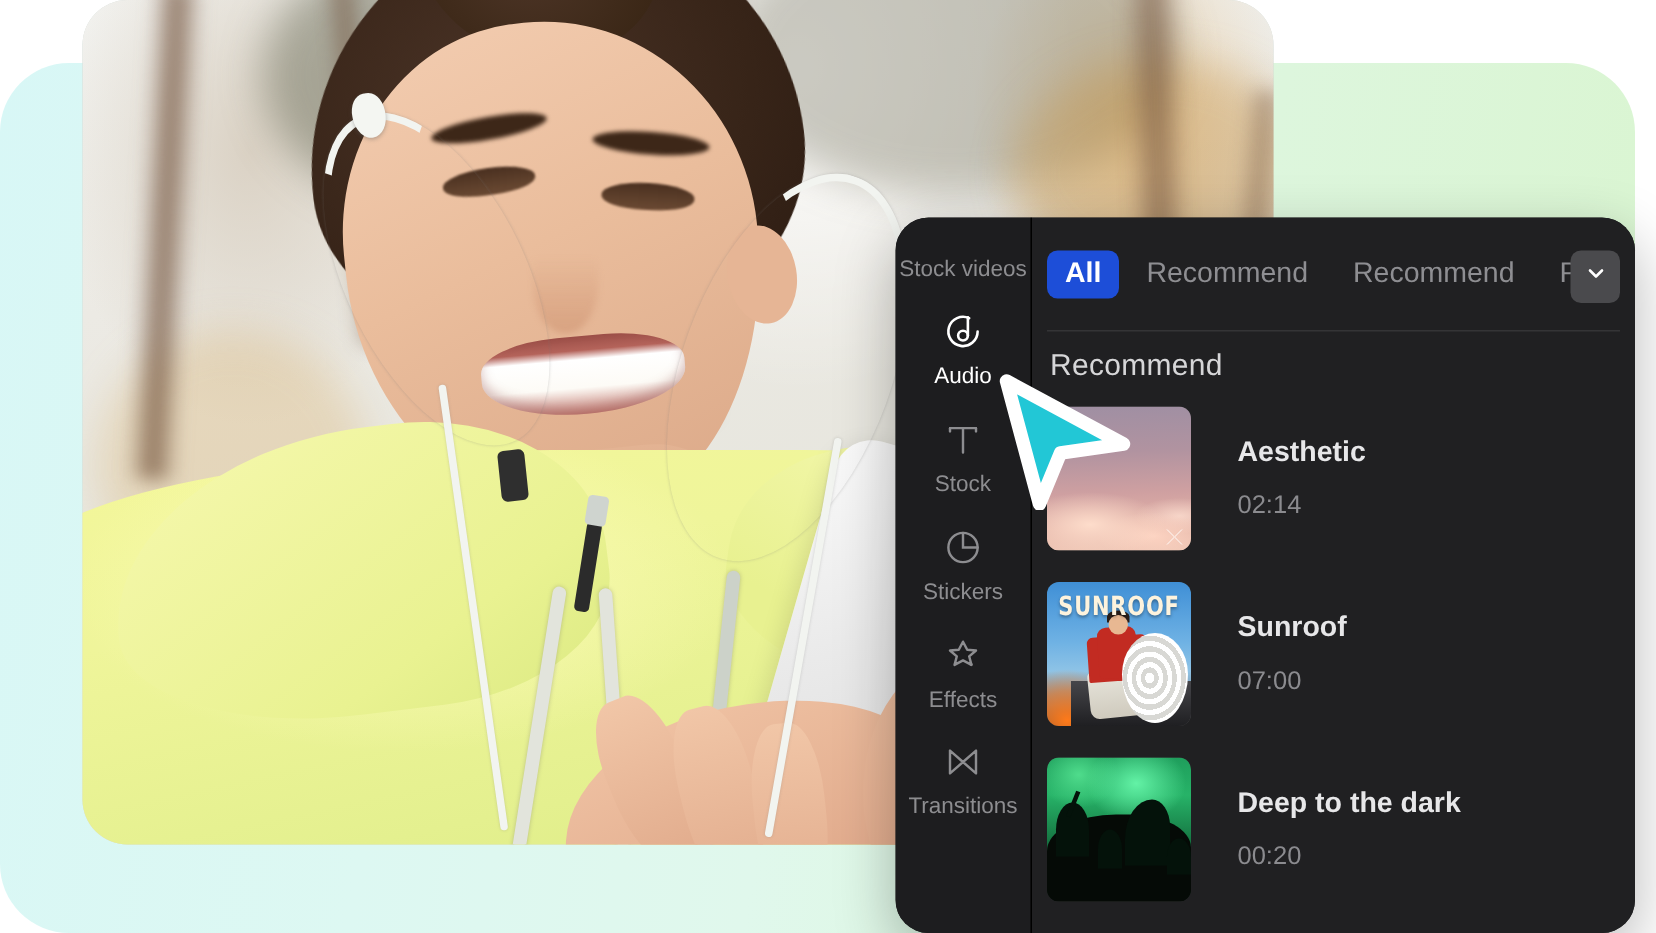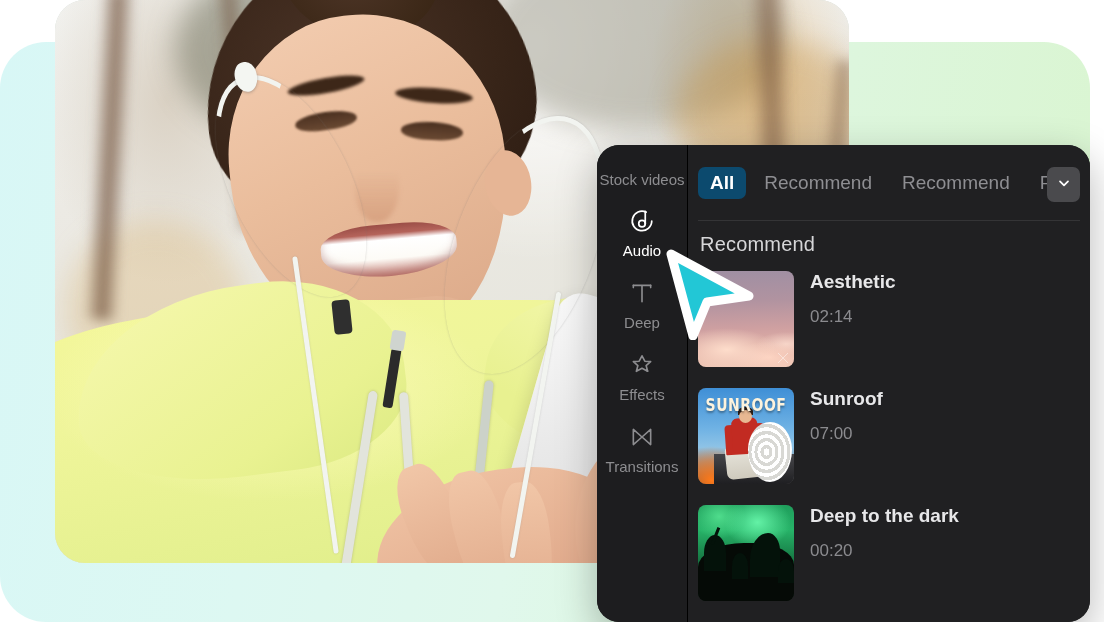--- a/index.html
+++ b/index.html
@@ -354,21 +354,21 @@
     padding: 5px 12px;
     border-radius: 7px;
     font-size: 19px;
     color: #8e8e92;
     white-space: nowrap;
     cursor: pointer;
     user-select: none;
   }
   .tab + .tab { margin-left: 6px; }
   .tab.active {
-    background: #0c4a6e;
+    background: #1d4ed8;
     color: #ffffff;
     font-weight: 700;
     text-align: center;
   }
   .tab.clipped { opacity: .55; }
   .tab-more {
     position: absolute;
     right: 10px;
     top: 22px;
     width: 33px;
@@ -400,22 +400,22 @@
   .track-list {
     position: absolute;
     left: 0; right: 0;
     top: 126px;
     bottom: 0;
     padding: 0 10px;
     box-sizing: border-box;
   }
   .track {
     display: flex;
-    align-items: flex-start;
-    gap: 16px;
+    align-items: center;
+    gap: 31px;
     height: 96px;
     margin-bottom: 21px;
     cursor: pointer;
   }
   .thumb {
     flex: 0 0 96px;
     width: 96px; height: 96px;
     border-radius: 8px;
     overflow: hidden;
     position: relative;
@@ -631,23 +631,32 @@
       <span class="nav-label">Audio</span>
     </div>
 
     <div class="nav-item">
       <span class="ico">
         <svg viewBox="0 0 24 24" fill="none" stroke="currentColor" stroke-width="1.5">
           <path d="M4 5h16M12 5v15" stroke-linecap="round"></path>
           <path d="M4 5v2M20 5v2" stroke-linecap="round"></path>
         </svg>
       </span>
-      <span class="nav-label">Deep</span>
+      <span class="nav-label">Stock</span>
     </div>
 
+    <div class="nav-item">
+      <span class="ico">
+        <svg viewBox="0 0 24 24" fill="none" stroke="currentColor" stroke-width="1.5">
+          <circle cx="12" cy="12" r="9"></circle>
+          <path d="M12 3v9h9" stroke-linecap="round"></path>
+        </svg>
+      </span>
+      <span class="nav-label">Stickers</span>
+    </div>
 
     <div class="nav-item">
       <span class="ico">
         <svg viewBox="0 0 24 24" fill="none" stroke="currentColor" stroke-width="1.5">
           <path d="M12 3.5l2.6 5 5.4.4-4.2 3.6 1.4 5.3L12 15l-5.2 2.8 1.4-5.3L4 8.9l5.4-.4z" stroke-linejoin="round"></path>
           <circle cx="17" cy="17.5" r=".9" fill="currentColor" stroke="none"></circle>
         </svg>
       </span>
       <span class="nav-label">Effects</span>
     </div>

